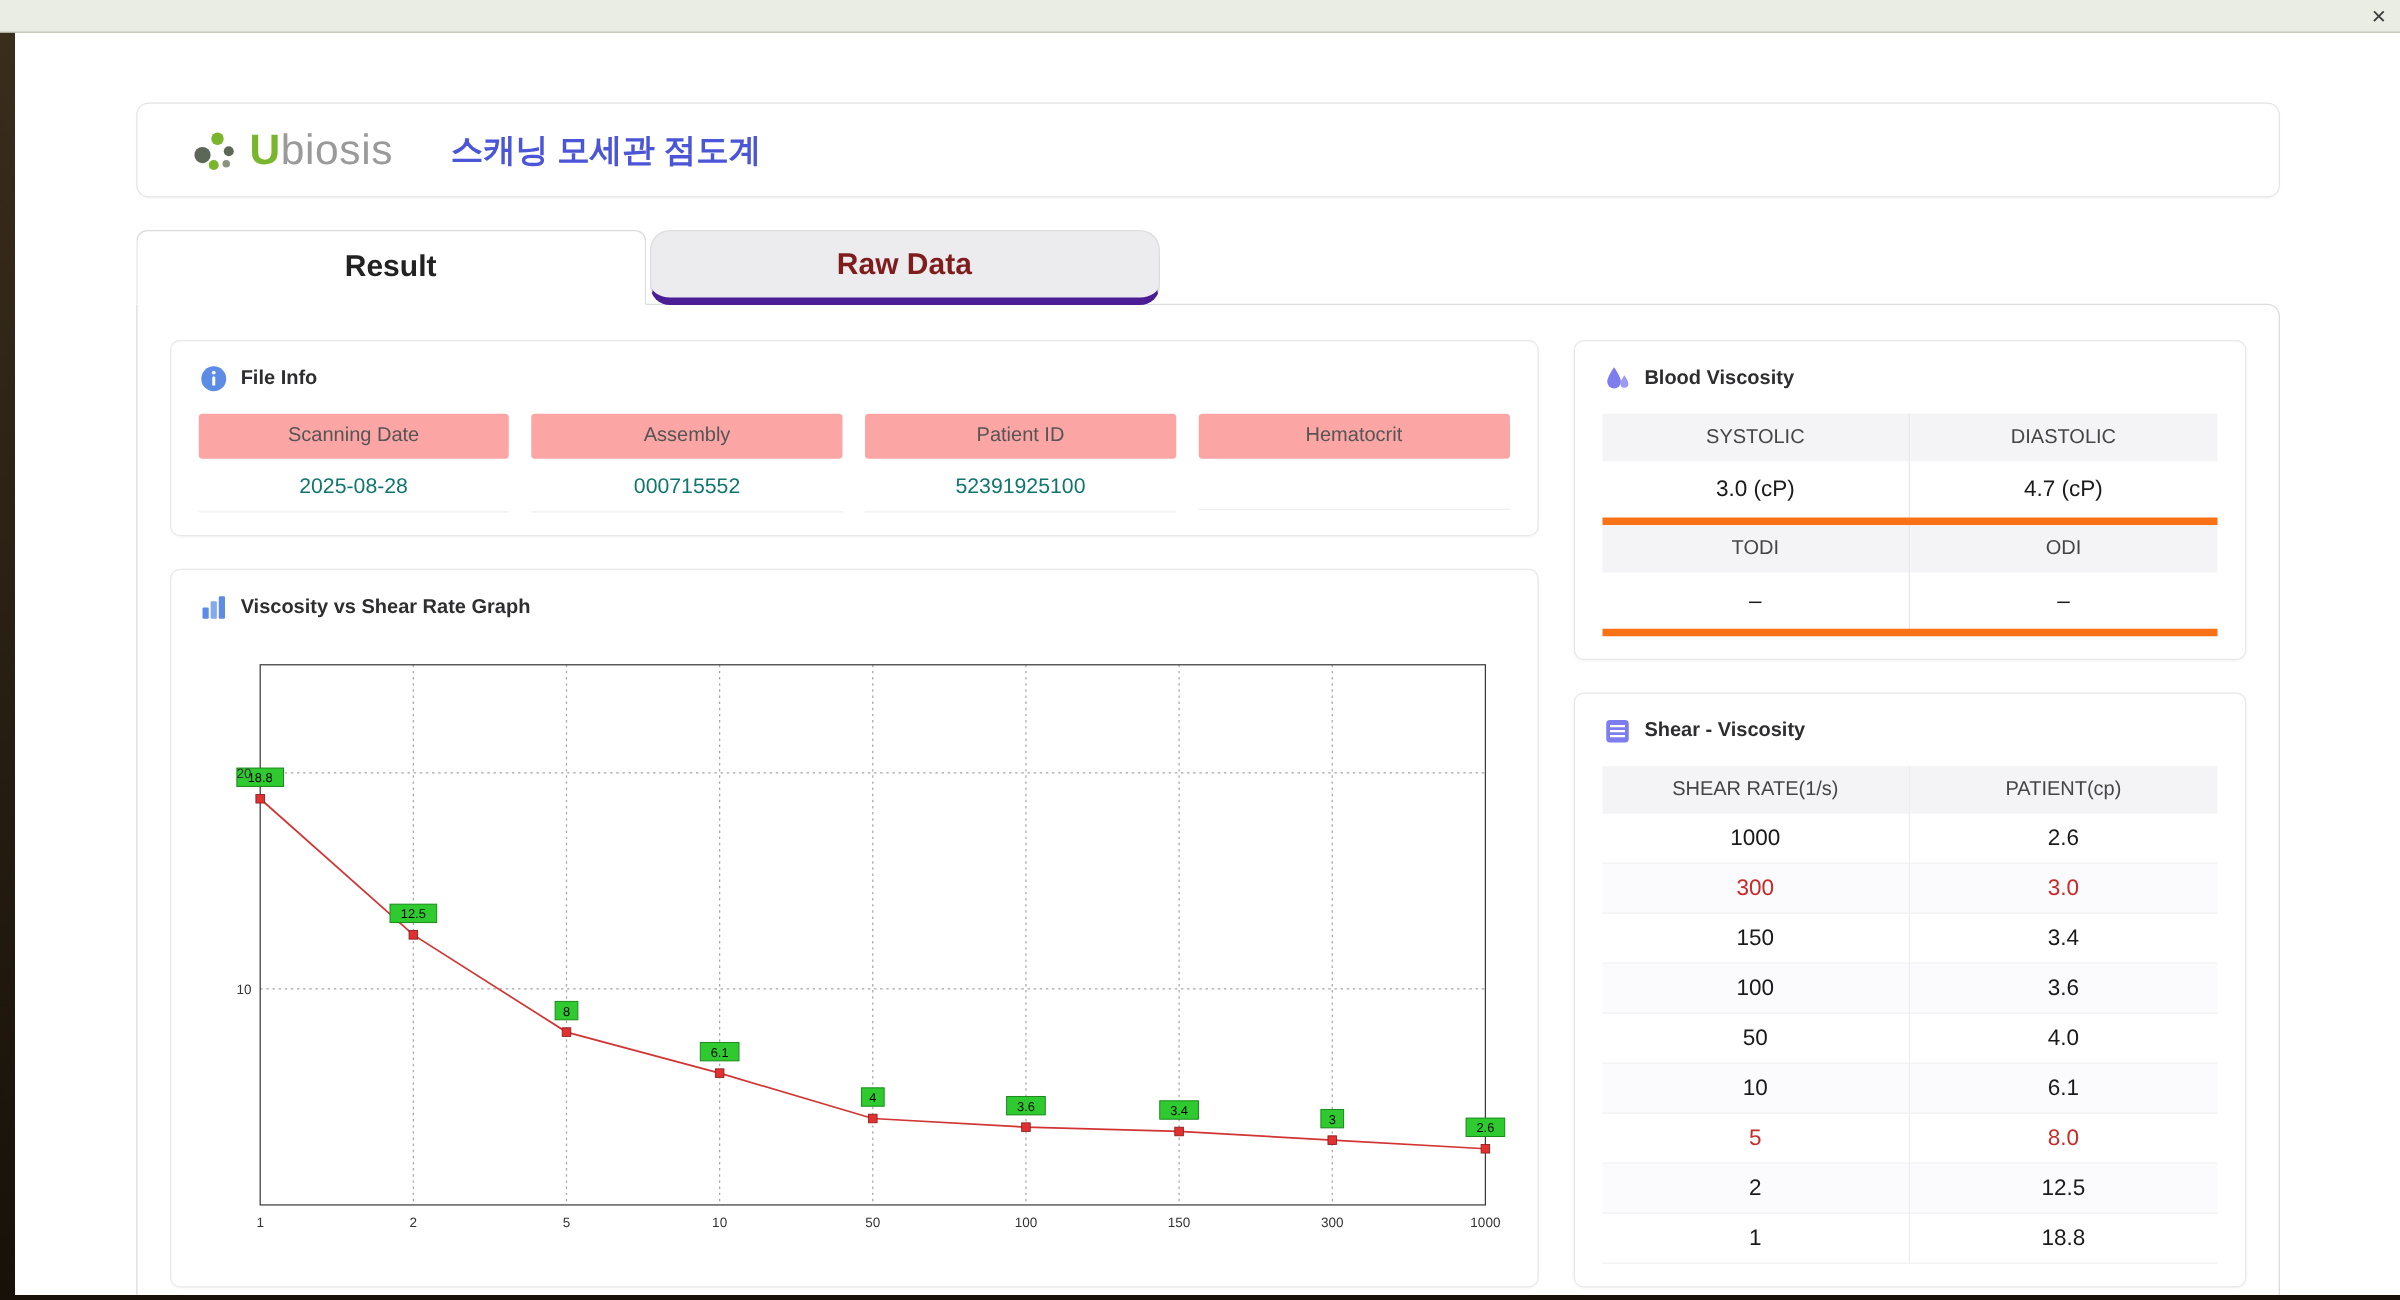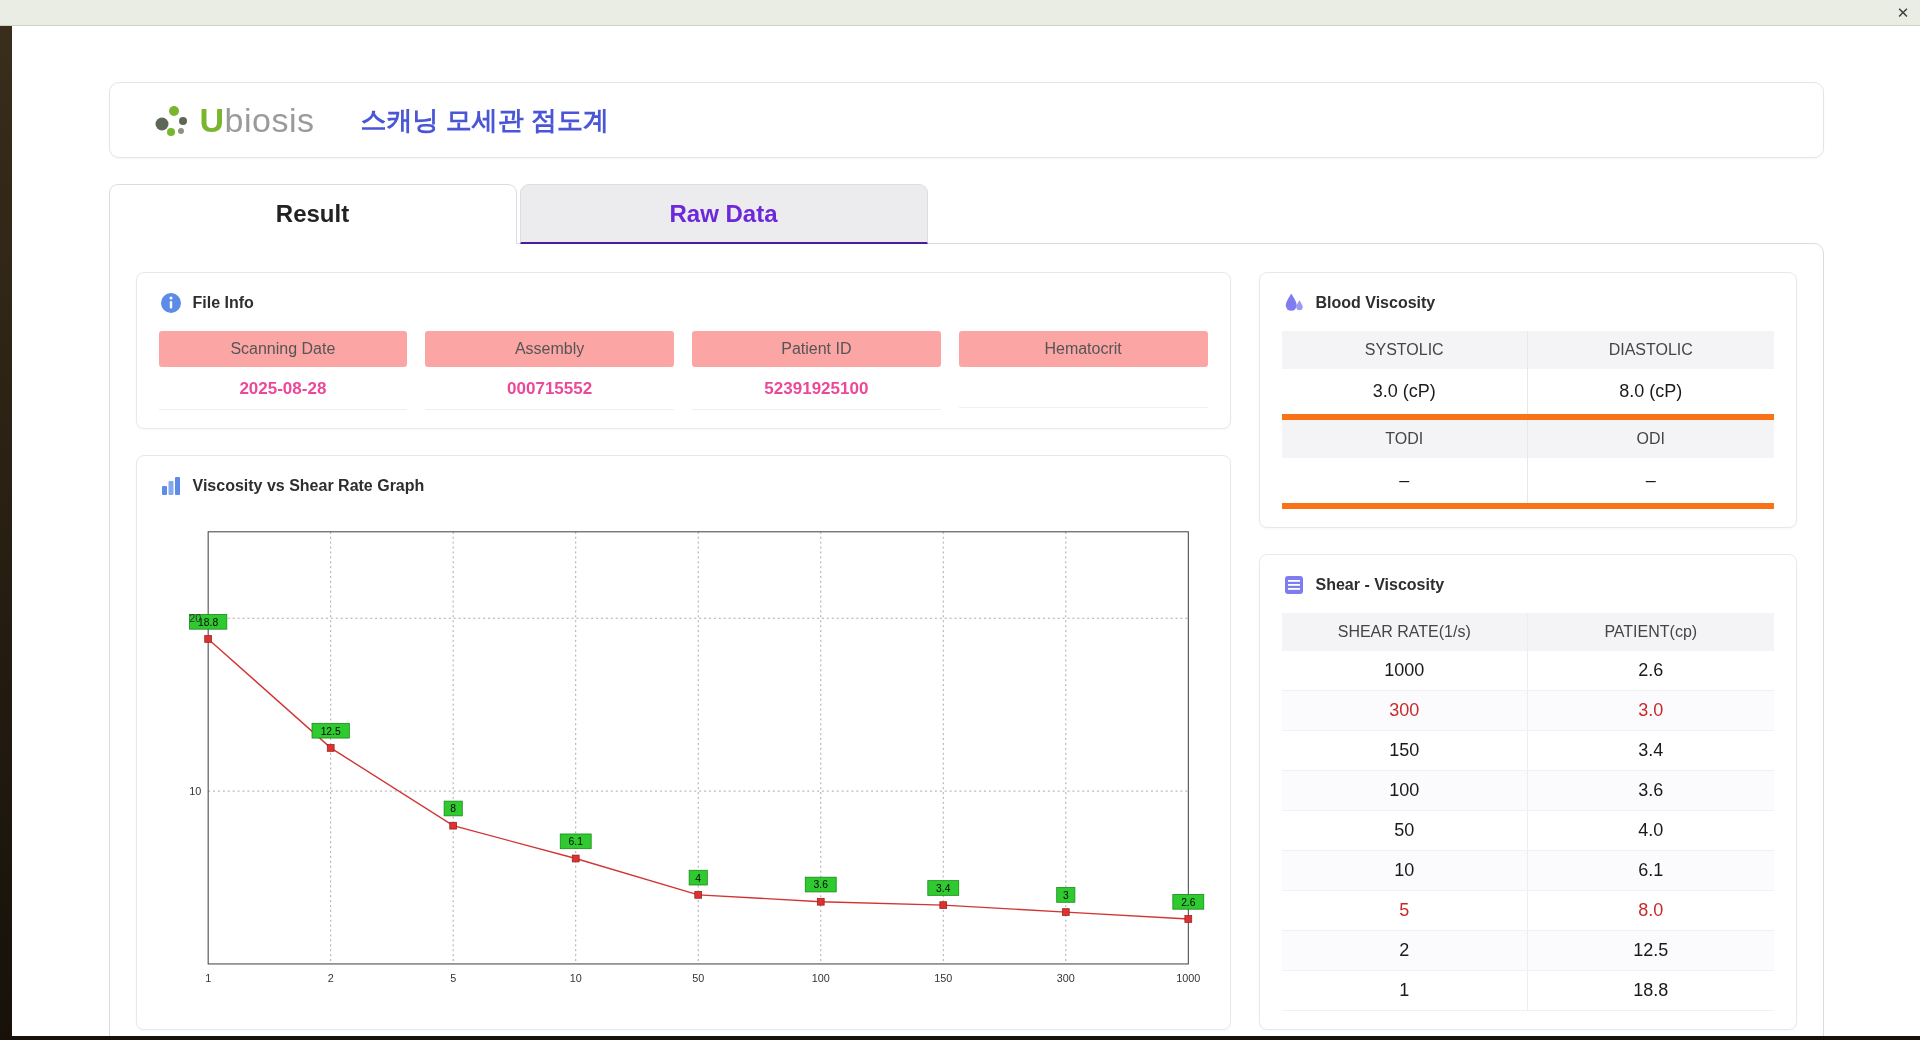--- a/index.html
+++ b/index.html
@@ -39,21 +39,21 @@
   .app-title { margin-left:46px; font-size:26px; font-weight:700; color:#4a56d6;text-align:right; }
 
   
   .tabs { display:flex; margin-top:26px; position:relative; z-index:2; }
   .tab {
     width:408px; height:60px; display:flex; align-items:center; justify-content:center;
     font-size:24px; font-weight:700; border:1px solid #dcdcde;
     border-radius:9px 9px 0 0; margin-bottom:-1px; cursor:default;
   }
   .tab.active { background:#fff; color:#222; border-bottom:1px solid #fff; }
-  .tab.inactive { background:#ececee; color:#6d28d9; border-bottom:2px solid #4c1d95; margin-left:3px; }
+  .tab.inactive { background:#ececee; color:#7f1d1d; border-bottom:6px solid #4c1d95; margin-left:3px;border-radius:16px; }
 
   
   .panel {
     border:1px solid #dcdcde; border-radius:0 10px 10px 10px; background:#fff;
     padding:28px 26px 24px; display:flex; gap:28px; min-height:778px;
   }
   .col-left { flex:1; display:flex; flex-direction:column; gap:26px; }
   .col-right { width:538px; display:flex; flex-direction:column; gap:26px; }
 
   .card {
@@ -65,22 +65,22 @@
   .icon-box { width:24px; height:24px; display:flex; align-items:center; justify-content:center; }
 
   
   .fields { display:flex; gap:18px; }
   .field { flex:1; }
   .field-label {
     background:#fca5a5; color:#555; font-size:16px; text-align:center;
     padding:9px 0; border-radius:3px;
   }
   .field-value {
-    text-align:center; font-size:17px; color:#ec4899; padding:12px 0 10px;
-    border-bottom:1px solid #efeff1; min-height:41px;font-weight:bold;
+    text-align:center; font-size:17px; color:#0f766e; padding:12px 0 10px;
+    border-bottom:1px solid #efeff1; min-height:41px;
   }
 
   
   .bv-table { width:100%; border-collapse:collapse; }
   .bv-table td { width:50%; text-align:center; }
   .bv-label { background:#f4f4f6; color:#454545; font-size:16px; padding:10px 0; }
   .bv-label:first-child, .bv-value:first-child { border-right:1px solid #e8e8ea; }
   .bv-value { font-size:18px; color:#1a1a1a; padding:12px 0; border-bottom:6px solid #f97316; }
 
   
@@ -248,21 +248,21 @@
             <span class="card-title">Blood Viscosity</span>
           </div>
           <table class="bv-table">
             <tbody>
               <tr>
                 <td class="bv-label">SYSTOLIC</td>
                 <td class="bv-label">DIASTOLIC</td>
               </tr>
               <tr>
                 <td class="bv-value">3.0 (cP)</td>
-                <td class="bv-value">8.0 (cP)</td>
+                <td class="bv-value">4.7 (cP)</td>
               </tr>
               <tr>
                 <td class="bv-label">TODI</td>
                 <td class="bv-label">ODI</td>
               </tr>
               <tr>
                 <td class="bv-value">–</td>
                 <td class="bv-value">–</td>
               </tr>
             </tbody>

